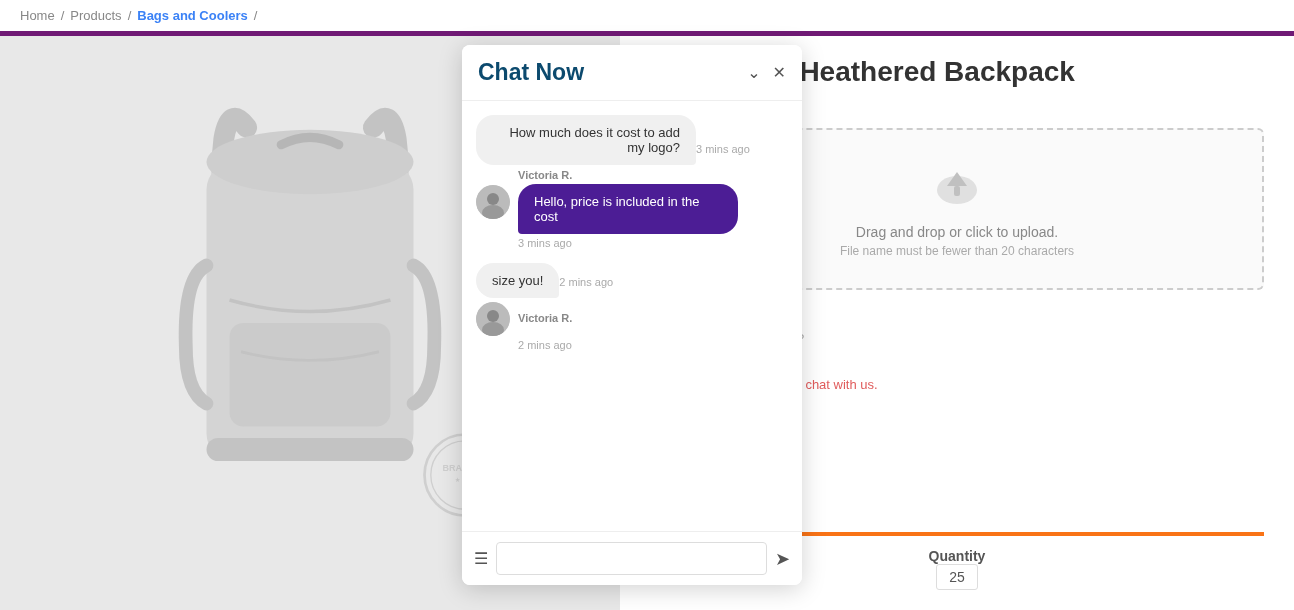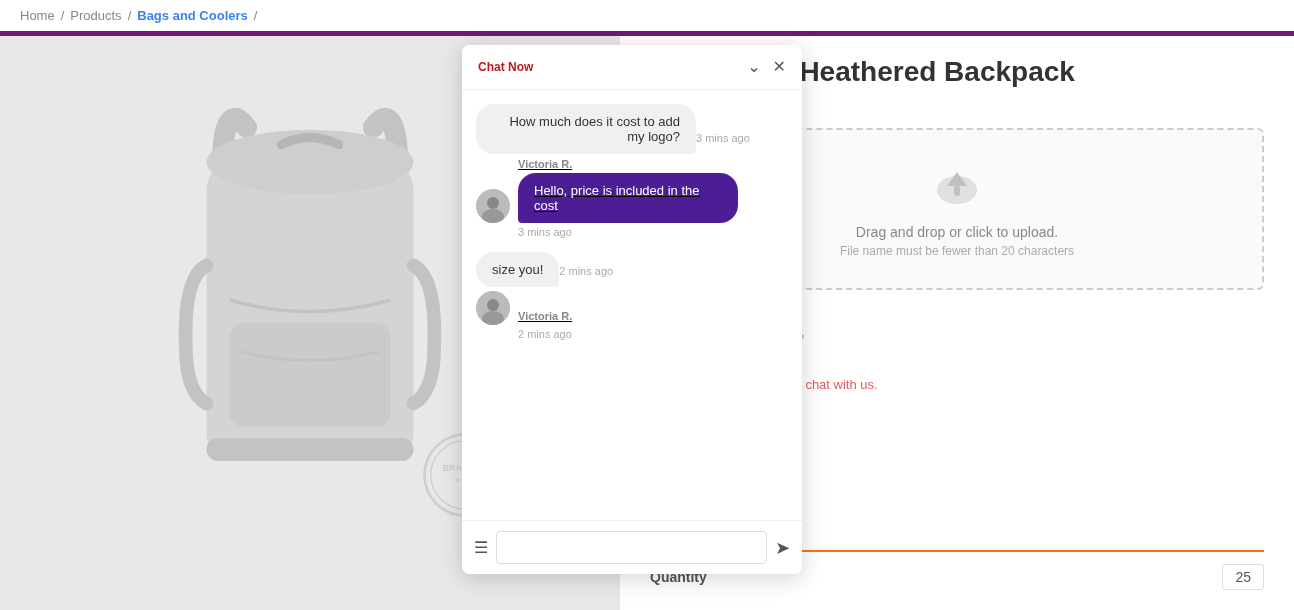--- a/index.html
+++ b/index.html
@@ -127,22 +127,23 @@
 
     
     .quantity-row {
       position: absolute;
       bottom: 20px;
       left: 30px;
       right: 30px;
       display: flex;
       align-items: center;
       justify-content: space-between;
-      border-top: 2px solid #f97316;
+      border-top: 4px solid #f97316;
       padding-top: 12px;
+      flex-direction: column;
     }
 
     .quantity-label {
       font-size: 14px;
       color: #555;
       font-weight: 600;
     }
 
     .quantity-value {
       font-size: 14px;
@@ -170,23 +171,23 @@
     .chat-header {
       display: flex;
       align-items: center;
       justify-content: space-between;
       padding: 14px 16px;
       background: #fff;
       border-bottom: 1px solid #eee;
     }
 
     .chat-title {
-      font-size: 12px;
+      font-size: 23px;
       font-weight: 700;
-      color: #b91c1c;
+      color: #0c4a6e;
     }
 
     .chat-header-icons {
       display: flex;
       gap: 12px;
       align-items: center;
     }
 
     .chat-header-icon {
       cursor: pointer;
@@ -233,23 +234,22 @@
     
     .msg-agent {
       display: flex;
       flex-direction: column;
       align-items: flex-start;
       margin-bottom: 4px;
     }
 
     .msg-agent-row {
       display: flex;
-      align-items: flex-end;
+      align-items: center;
       gap: 8px;
-      text-decoration: underline;
     }
 
     .agent-avatar {
       width: 34px;
       height: 34px;
       border-radius: 50%;
       background: #ccc;
       overflow: hidden;
       flex-shrink: 0;
       display: flex;

